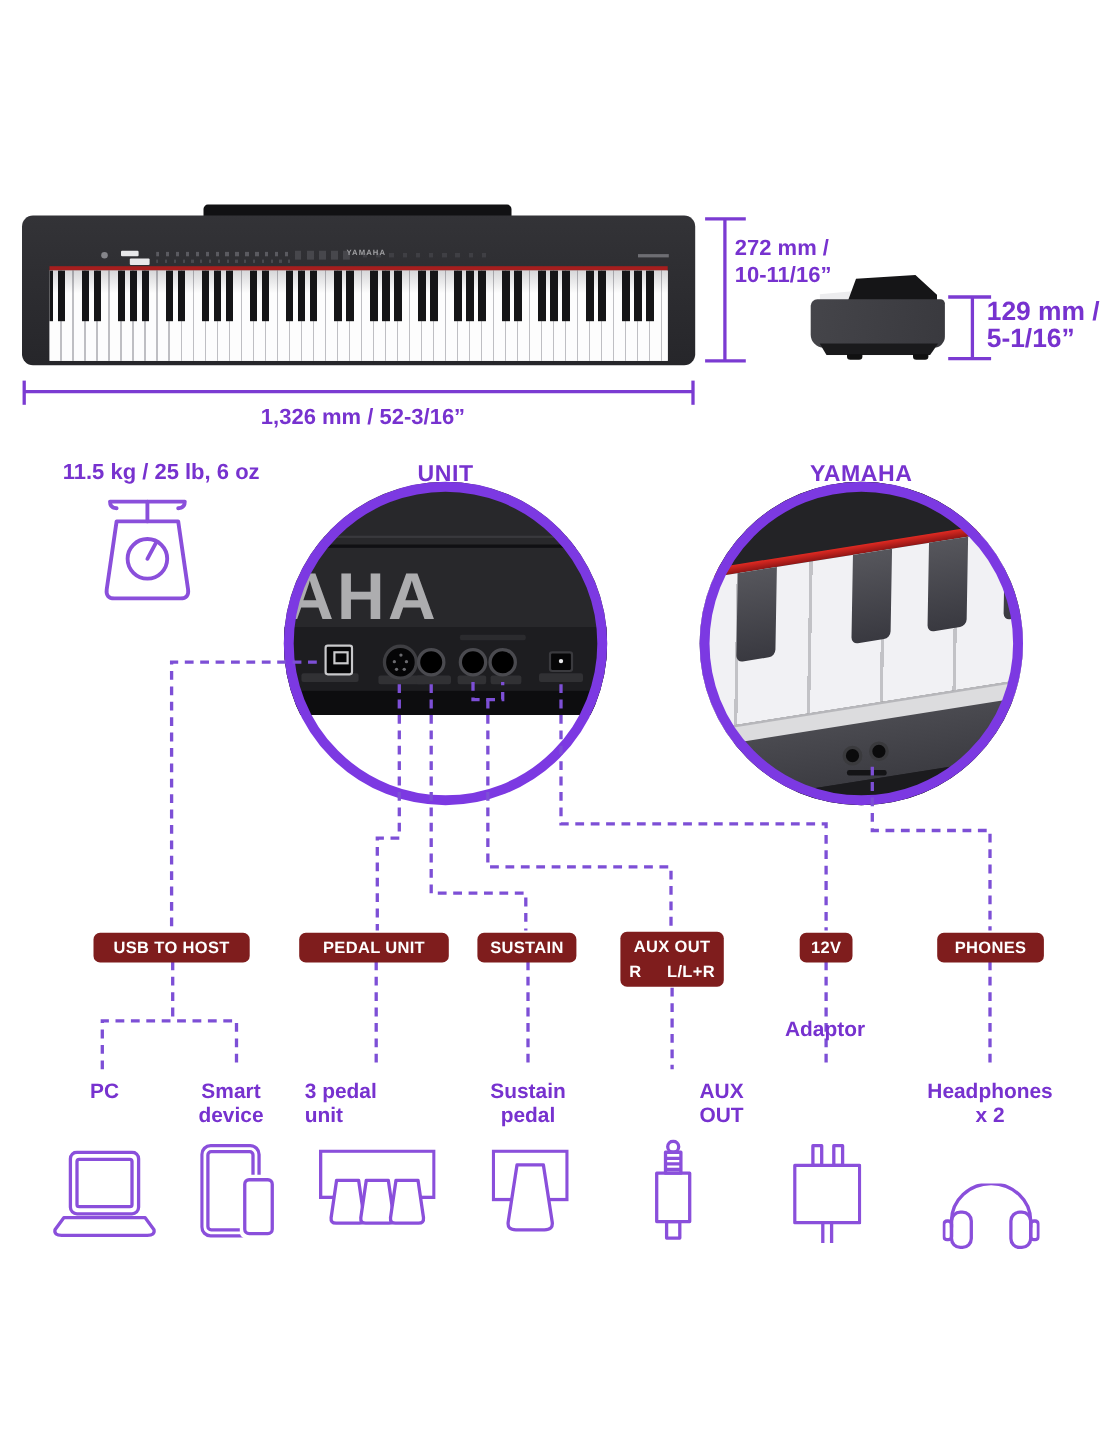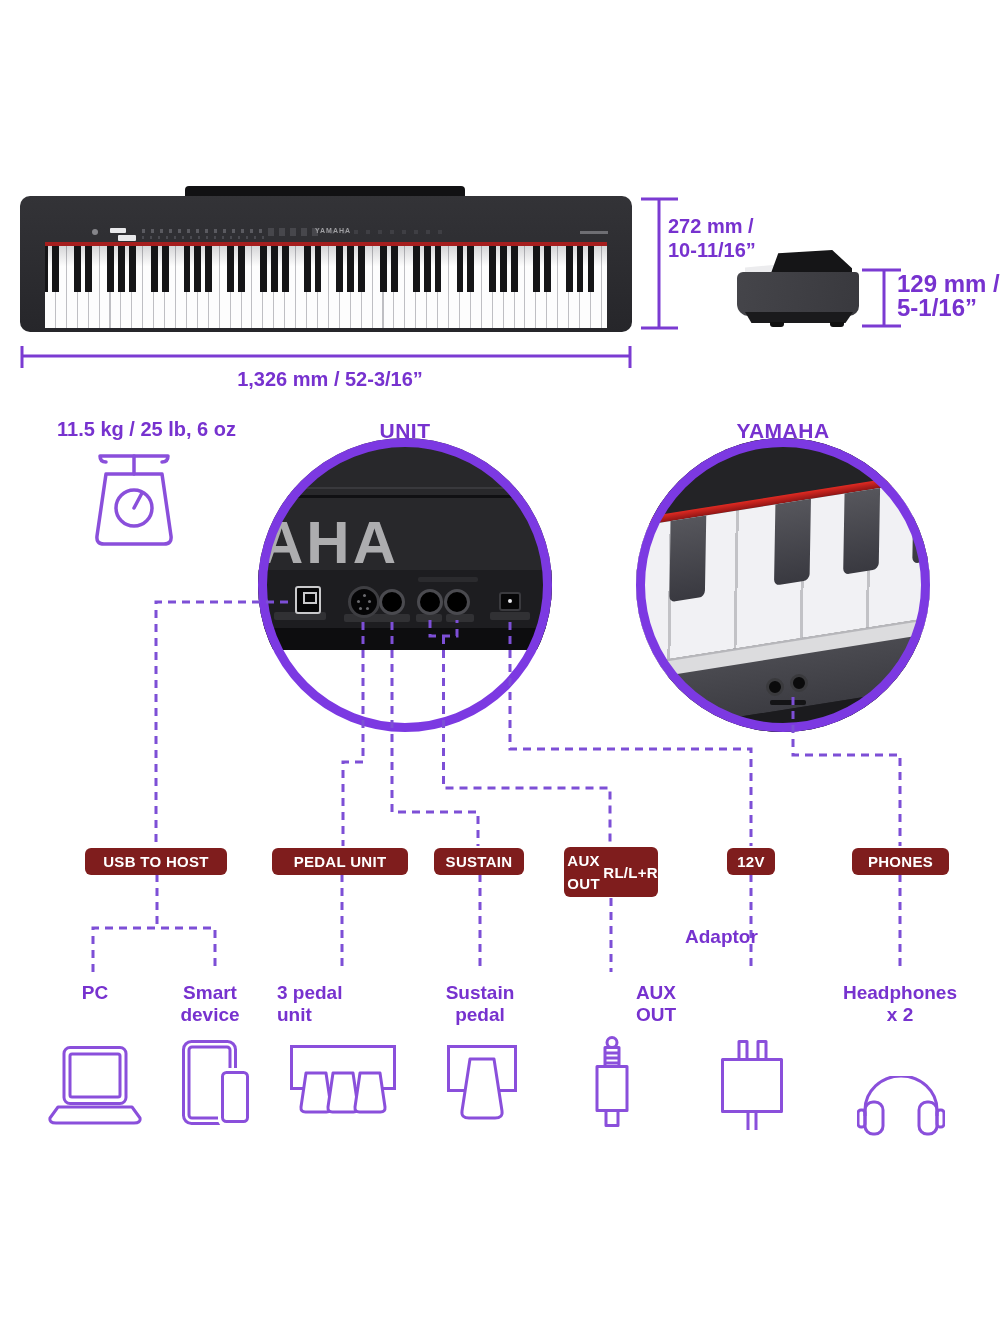--- a/index.html
+++ b/index.html
@@ -157,21 +157,21 @@
       <path d="M510 612 V739 H751 V836"></path>
       <path d="M751 864 V962"></path>
       <path d="M793 687 V745 H900 V836"></path>
       <path d="M900 864 V962"></path>
     </g>
   </svg>
 
   <div class="pill" style="left:85px;top:838px;width:142px;height:27px;">USB TO HOST</div>
   <div class="pill" style="left:272px;top:838px;width:136px;height:27px;">PEDAL UNIT</div>
   <div class="pill" style="left:434px;top:838px;width:90px;height:27px;">SUSTAIN</div>
-  <div class="pill" style="left:564px;top:837px;width:94px;height:50px;flex-direction:row;justify-content:center;">
+  <div class="pill" style="left:564px;top:837px;width:94px;height:50px;flex-direction:column;justify-content:center;">
     <div>AUX OUT</div>
     <div style="display:flex;justify-content:space-between;width:78px;">
       <span>R</span>
       <span>L/L+R</span>
     </div>
   </div>
   <div class="pill" style="left:727px;top:838px;width:48px;height:27px;">12V</div>
   <div class="pill" style="left:852px;top:838px;width:97px;height:27px;">PHONES</div>
 
   <div class="abs ptext" style="left:30px;top:972px;width:130px;text-align:center;font-size:19px;line-height:22px;">
@@ -187,21 +187,21 @@
       <div>unit</div>
   </div>
   <div class="abs ptext" style="left:415px;top:972px;width:130px;text-align:center;font-size:19px;line-height:22px;">
     <div>Sustain</div>
       <div>pedal</div>
   </div>
   <div class="abs ptext" style="left:546px;top:972px;width:130px;text-align:right;font-size:19px;line-height:22px;">
     <div>AUX</div>
       <div>OUT</div>
   </div>
-  <div class="abs ptext" style="left:685px;top:916px;width:130px;text-align:left;font-size:19px;line-height:22px;">
+  <div class="abs ptext" style="left:685px;top:916px;width:130px;text-align:center;font-size:19px;line-height:22px;">
     <div>Adaptor</div>
       <div></div>
   </div>
   <div class="abs ptext" style="left:830px;top:972px;width:140px;text-align:center;font-size:19px;line-height:22px;">
     <div>Headphones</div>
       <div>x 2</div>
   </div>
 
   <svg class="abs" style="left:48px;top:1036px;" width="94" height="80" viewBox="0 0 94 80">
     <g stroke="#8A4FDB" stroke-width="3" fill="none" stroke-linejoin="round">

